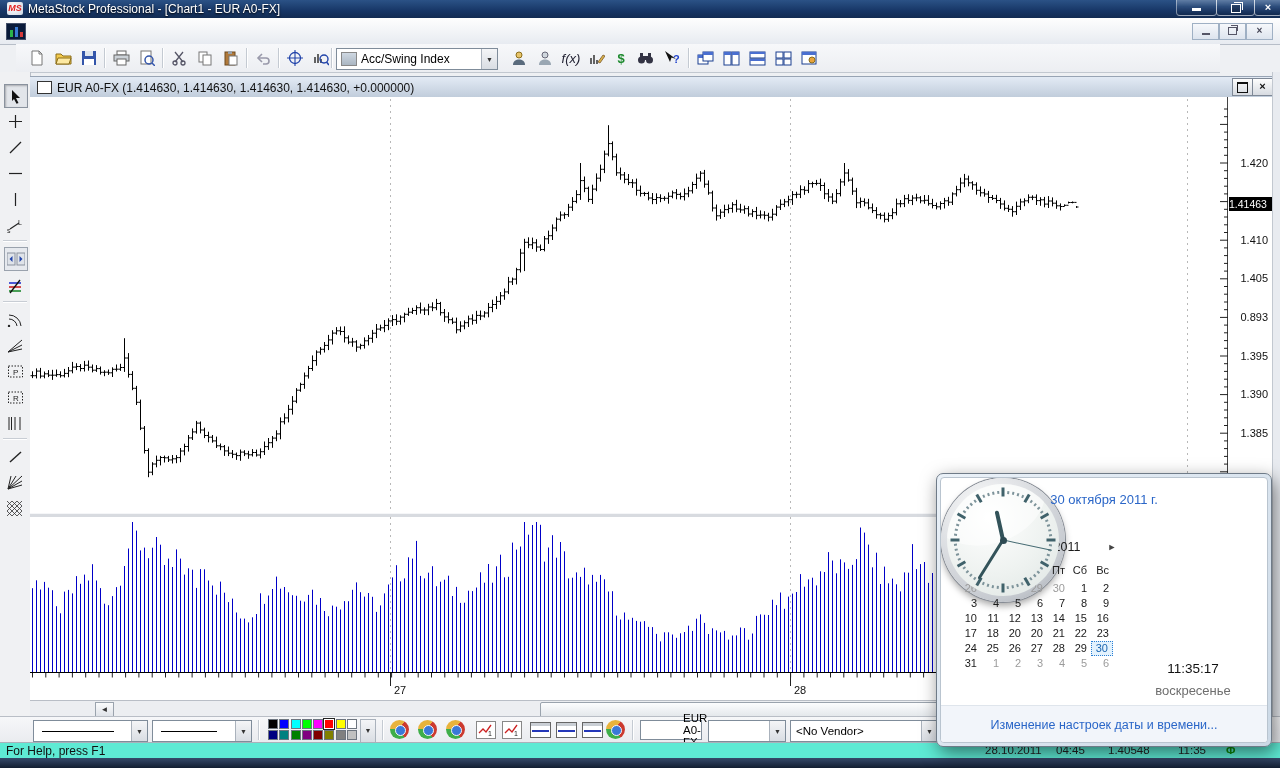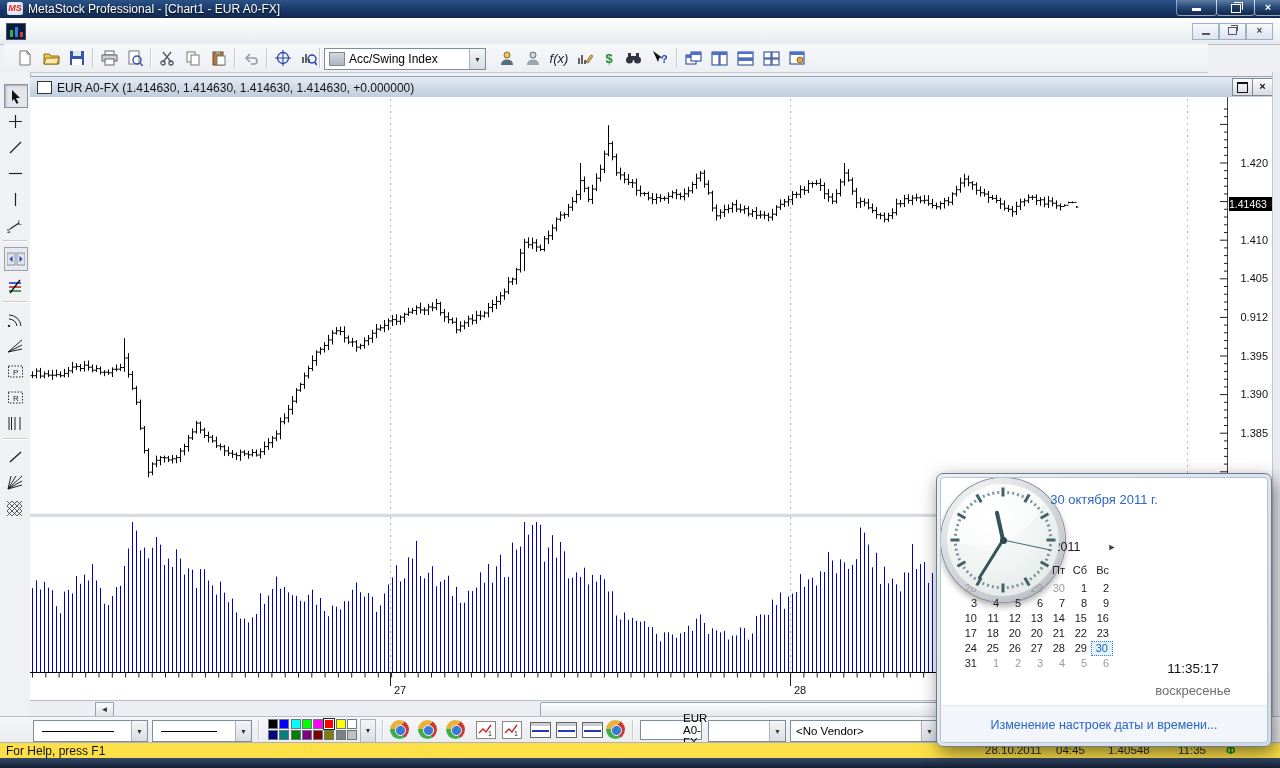--- a/index.html
+++ b/index.html
@@ -22,21 +22,21 @@
   #menu-items{left:26px;top:0;height:25px;display:flex;align-items:center;}
   .menu-item{padding:3px 10px;font-size:12.5px;color:#222;}
   #chart-doc-icon{left:6px;top:5px;width:18px;height:15px;border:1px solid #44506a;background:#0a1b3a;}
   #chart-doc-icon i{position:absolute;bottom:2px;width:3px;}
   .mdibtn{top:5px;width:25px;height:15px;background:linear-gradient(#f6f8fb,#dde4ee);border:1px solid #9fb0c4;text-align:center;color:#445;}
   .mdibtn .glyph-min2{width:8px;height:2px;background:#556;margin:9px auto 0;}
   .glyph-restore2{width:7px;height:6px;border:1px solid #556;margin:3px auto 0;position:relative;}
   .glyph-restore2:before{content:"";position:absolute;left:2px;top:-3px;width:6px;height:5px;border:1px solid #556;border-bottom:none;border-left:none;}
   .glyph-x2{font-size:10px;line-height:13px;color:#445;font-weight:bold;}
   
-  #toolbar{left:4px;top:44px;width:1204px;height:28px;background:linear-gradient(#f7f8fa,#eceef2);border-bottom:1px solid #c2c8d0;}
+  #toolbar{left:16px;top:44px;width:1204px;height:28px;background:linear-gradient(#f7f8fa,#eceef2);border-bottom:1px solid #c2c8d0;}
   .tbtn{top:3px;width:22px;height:22px;display:flex;align-items:center;justify-content:center;}
   .sep{top:4px;width:1px;height:20px;background:#c4cad2;border-right:1px solid #fff;}
   #indicator-combo{left:320px;top:4px;width:160px;height:20px;background:#fff;border:1px solid #7f8c9a;display:flex;align-items:center;font-size:12px;}
   #indicator-combo .cicon{width:14px;height:12px;margin:0 4px;border:1px solid #888;background:linear-gradient(#cfd8e2,#aab6c2);}
   .combo-arrow{margin-left:auto;width:15px;height:100%;background:linear-gradient(#f4f5f7,#d9dde3);border-left:1px solid #aab2bc;
                font-size:7px;color:#333;display:flex;align-items:center;justify-content:center;}
   
   #palette{left:0;top:72px;width:30px;height:644px;background:#f0f1f3;border-right:1px solid #b9bec6;}
   .ptool{left:4px;width:22px;height:22px;display:flex;align-items:center;justify-content:center;}
   .ptool.pressed{border:1px solid #8a929e;background:#e2e5ea;box-shadow:inset 1px 1px 2px rgba(0,0,0,.25);}
@@ -72,21 +72,21 @@
   .gicon{width:19px;height:19px;border-radius:50%;position:relative;
          background:conic-gradient(from 150deg,#3fae49 0 120deg,#e8b33c 0 240deg,#cc3a2f 0 360deg);}
   .gicon:after{content:"";position:absolute;left:5px;top:5px;width:9px;height:9px;border-radius:50%;
                background:#3a79d8;border:1.5px solid #f4f7f9;}
   .chart-mini{width:18px;height:16px;background:#fff;border:1px solid #888;}
   .win-mini{width:19px;height:14px;background:#fff;border:1px solid #666;position:relative;}
   .win-mini i{position:absolute;left:0;top:0;width:100%;height:3px;background:#c9ced4;}
   .win-mini b{position:absolute;left:1px;right:1px;top:7px;height:2px;background:#2437b8;}
   .valbox{top:3px;height:20px;background:#fff;border:1px solid #7f8c9a;font-size:11.5px;display:flex;align-items:center;padding-left:4px;box-sizing:border-box;}
   
-  #statusbar{left:0;top:742px;width:1280px;height:16px;background:#fde047;border-top:1px solid #aab1ba;font-size:12px;color:#111;}
+  #statusbar{left:0;top:742px;width:1280px;height:16px;background:#5eead4;border-top:1px solid #aab1ba;font-size:12px;color:#111;}
   #status-help{left:6px;top:1px;}
   .sfield{top:1px;font-size:11.5px;color:#222;}
   #taskbar{left:0;top:758px;width:1280px;height:10px;background:linear-gradient(#3c5censored,#16243a);background:linear-gradient(#35496a,#121e31);}
   
   #popup{left:936px;top:473px;width:336px;height:274px;border-radius:7px;border:1px solid #6f7b88;
          background:linear-gradient(135deg,#eaf1f8,#ccd9e6);box-shadow:3px 6px 18px rgba(0,0,0,.5);padding:3px;box-sizing:border-box;z-index:50;}
   #popup-inner{position:relative;width:100%;height:100%;background:#fff;border-radius:4px;border:1px solid #b9c4cf;box-sizing:border-box;overflow:hidden;}
   #date-link{left:0;top:14px;width:100%;text-align:center;font-size:13px;color:#2a66c8;}
   #cal-nav-prev{left:22px;top:64px;font-size:9px;color:#444;width:14px;text-align:center;}
   #cal-nav-next{left:164px;top:64px;font-size:9px;color:#444;width:14px;text-align:center;}
@@ -429,21 +429,21 @@
         <path d="M1157.5 2V414" stroke="#b8b8b8" stroke-dasharray="2,4" fill="none"></path>
         <path d="M2.5 274.3V281.1M0.5 278.7H2.5M2.5 278.7H4.5M6.5 271.4V281.4M4.5 278.7H6.5M6.5 274.1H8.5M10.5 270.9V281.4M8.5 274.1H10.5M10.5 279.1H12.5M14.5 274.5V281.3M12.5 279.1H14.5M14.5 276.8H16.5M18.5 273.1V280.1M16.5 276.8H18.5M18.5 278.2H20.5M22.5 272.8V282.9M20.5 278.2H22.5M22.5 278.2H24.5M26.5 272.5V279.8M24.5 278.2H26.5M26.5 277.6H28.5M30.5 274.3V280.6M28.5 277.6H30.5M30.5 278.7H32.5M34.5 271.9V280.5M32.5 278.7H34.5M34.5 276.4H36.5M38.5 270.0V280.2M36.5 276.4H38.5M38.5 273.8H40.5M42.5 264.9V276.3M40.5 273.8H42.5M42.5 270.1H44.5M46.5 266.2V273.1M44.5 270.1H46.5M46.5 269.5H48.5M50.5 267.1V274.4M48.5 269.5H50.5M50.5 271.5H52.5M54.5 263.9V274.5M52.5 271.5H54.5M54.5 268.2H56.5M58.5 263.5V273.7M56.5 268.2H58.5M58.5 270.2H60.5M62.5 267.5V275.4M60.5 270.2H62.5M62.5 273.2H64.5M66.5 268.1V274.9M64.5 273.2H66.5M66.5 271.6H68.5M70.5 269.5V277.6M68.5 271.6H70.5M70.5 275.3H72.5M74.5 273.2V279.2M72.5 275.3H74.5M74.5 275.2H76.5M78.5 272.5V277.9M76.5 275.2H78.5M78.5 275.8H80.5M82.5 270.3V280.0M80.5 275.8H82.5M82.5 272.3H84.5M86.5 267.5V274.5M84.5 272.3H86.5M86.5 272.2H88.5M90.5 266.8V273.9M88.5 272.2H90.5M90.5 270.5H92.5M94.5 241.2V274.9M92.5 270.5H94.5M94.5 261.0H96.5M98.5 256.1V280.6M96.5 261.0H98.5M98.5 277.4H100.5M102.5 274.1V293.2M100.5 277.4H102.5M102.5 291.3H104.5M106.5 288.9V308.0M104.5 291.3H106.5M106.5 305.3H108.5M110.5 302.6V333.1M108.5 305.3H110.5M110.5 331.2H112.5M114.5 329.0V356.5M112.5 331.2H114.5M114.5 353.5H116.5M118.5 351.3V380.2M116.5 353.5H118.5M118.5 375.2H120.5M122.5 365.2V378.2M120.5 375.2H122.5M122.5 367.0H124.5M126.5 358.6V370.3M124.5 367.0H126.5M126.5 363.3H128.5M130.5 358.9V368.4M128.5 363.3H130.5M130.5 360.5H132.5M134.5 358.6V365.5M132.5 360.5H134.5M134.5 360.8H136.5M138.5 358.9V365.0M136.5 360.8H138.5M138.5 362.9H140.5M142.5 358.0V366.5M140.5 362.9H142.5M142.5 361.8H144.5M146.5 358.1V366.2M144.5 361.8H146.5M146.5 360.6H148.5M150.5 351.0V365.2M148.5 360.6H150.5M150.5 354.0H152.5M154.5 346.7V358.4M152.5 354.0H154.5M154.5 349.5H156.5M158.5 338.0V354.6M156.5 349.5H158.5M158.5 340.9H160.5M162.5 331.4V343.0M160.5 340.9H162.5M162.5 334.9H164.5M166.5 323.9V336.7M164.5 334.9H166.5M166.5 326.1H168.5M170.5 324.5V336.4M168.5 326.1H170.5M170.5 333.0H172.5M174.5 330.7V341.1M172.5 333.0H174.5M174.5 338.5H176.5M178.5 334.7V345.3M176.5 338.5H178.5M178.5 340.2H180.5M182.5 338.0V345.7M180.5 340.2H182.5M182.5 343.9H184.5M186.5 339.6V351.0M184.5 343.9H186.5M186.5 348.8H188.5M190.5 346.5V353.2M188.5 348.8H190.5M190.5 349.7H192.5M194.5 348.0V358.9M192.5 349.7H194.5M194.5 353.9H196.5M198.5 349.5V359.1M196.5 353.9H198.5M198.5 356.2H200.5M202.5 353.0V361.1M200.5 356.2H202.5M202.5 357.3H204.5M206.5 355.5V362.9M204.5 357.3H206.5M206.5 358.6H208.5M210.5 352.5V363.8M208.5 358.6H210.5M210.5 355.1H212.5M214.5 353.2V359.1M212.5 355.1H214.5M214.5 356.8H216.5M218.5 353.8V361.8M216.5 356.8H218.5M218.5 357.8H220.5M222.5 352.1V359.5M220.5 357.8H222.5M222.5 355.5H224.5M226.5 352.6V359.6M224.5 355.5H226.5M226.5 358.0H228.5M230.5 351.4V361.4M228.5 358.0H230.5M230.5 354.7H232.5M234.5 344.5V358.0M232.5 354.7H234.5M234.5 349.6H236.5M238.5 341.0V352.9M236.5 349.6H238.5M238.5 345.7H240.5M242.5 339.0V350.8M240.5 345.7H242.5M242.5 341.1H244.5M246.5 333.3V344.2M244.5 341.1H246.5M246.5 336.9H248.5M250.5 320.4V342.3M248.5 336.9H250.5M250.5 324.8H252.5M254.5 316.3V327.4M252.5 324.8H254.5M254.5 320.9H256.5M258.5 307.9V325.4M256.5 320.9H258.5M258.5 312.3H260.5M262.5 299.1V317.6M260.5 312.3H262.5M262.5 304.2H264.5M266.5 291.1V306.2M264.5 304.2H266.5M266.5 293.2H268.5M270.5 285.7V294.8M268.5 293.2H270.5M270.5 287.4H272.5M274.5 275.5V291.8M272.5 287.4H274.5M274.5 278.9H276.5M278.5 268.9V281.6M276.5 278.9H278.5M278.5 271.5H280.5M282.5 258.4V273.9M280.5 271.5H282.5M282.5 263.6H284.5M286.5 253.3V268.7M284.5 263.6H286.5M286.5 255.1H288.5M290.5 250.1V257.7M288.5 255.1H290.5M290.5 252.3H292.5M294.5 245.0V255.5M292.5 252.3H294.5M294.5 248.4H296.5M298.5 237.9V253.1M296.5 248.4H298.5M298.5 242.9H300.5M302.5 233.2V247.5M300.5 242.9H302.5M302.5 236.1H304.5M306.5 230.1V237.7M304.5 236.1H306.5M306.5 233.8H308.5M310.5 229.5V238.2M308.5 233.8H310.5M310.5 234.5H312.5M314.5 229.3V245.5M312.5 234.5H314.5M314.5 240.8H316.5M318.5 238.4V247.2M316.5 240.8H318.5M318.5 245.1H320.5M322.5 240.9V249.8M320.5 245.1H322.5M322.5 244.9H324.5M326.5 243.2V254.8M324.5 244.9H326.5M326.5 250.1H328.5M330.5 246.7V252.4M328.5 250.1H330.5M330.5 248.4H332.5M334.5 240.4V251.6M332.5 248.4H334.5M334.5 243.8H336.5M338.5 238.0V248.4M336.5 243.8H338.5M338.5 241.3H340.5M342.5 232.9V245.8M340.5 241.3H342.5M342.5 236.2H344.5M346.5 227.0V241.1M344.5 236.2H346.5M346.5 232.1H348.5M350.5 227.7V233.9M348.5 232.1H350.5M350.5 230.8H352.5M354.5 223.0V235.2M352.5 230.8H354.5M354.5 228.4H356.5M358.5 221.3V233.2M356.5 228.4H358.5M358.5 223.9H360.5M362.5 218.1V229.0M360.5 223.9H362.5M362.5 222.6H364.5M366.5 217.3V228.1M364.5 222.6H366.5M366.5 224.3H368.5M370.5 218.3V227.7M368.5 224.3H370.5M370.5 220.2H372.5M374.5 215.7V225.3M372.5 220.2H374.5M374.5 217.3H376.5M378.5 210.8V218.9M376.5 217.3H378.5M378.5 215.2H380.5M382.5 210.8V217.0M380.5 215.2H382.5M382.5 213.5H384.5M386.5 208.3V217.8M384.5 213.5H386.5M386.5 210.7H388.5M390.5 205.5V216.6M388.5 210.7H390.5M390.5 213.0H392.5M394.5 210.4V218.0M392.5 213.0H394.5M394.5 213.0H396.5M398.5 206.8V218.2M396.5 213.0H398.5M398.5 210.0H400.5M402.5 205.3V214.2M400.5 210.0H402.5M402.5 210.7H404.5M406.5 201.9V213.2M404.5 210.7H406.5M406.5 206.5H408.5M410.5 204.9V218.6M408.5 206.5H410.5M410.5 215.7H412.5M414.5 212.0V224.9M412.5 215.7H414.5M414.5 219.9H416.5M418.5 215.2V226.4M416.5 219.9H418.5M418.5 222.7H420.5M422.5 220.6V227.1M420.5 222.7H422.5M422.5 225.2H424.5M426.5 220.6V236.4M424.5 225.2H426.5M426.5 232.8H428.5M430.5 224.3V235.1M428.5 232.8H430.5M430.5 229.0H432.5M434.5 223.4V232.3M432.5 229.0H434.5M434.5 225.7H436.5M438.5 218.6V230.0M436.5 225.7H438.5M438.5 221.9H440.5M442.5 217.3V227.7M440.5 221.9H442.5M442.5 223.3H444.5M446.5 213.8V226.8M444.5 223.3H446.5M446.5 218.4H448.5M450.5 213.5V223.1M448.5 218.4H450.5M450.5 219.0H452.5M454.5 214.1V220.6M452.5 219.0H454.5M454.5 216.0H456.5M458.5 206.0V220.3M456.5 216.0H458.5M458.5 210.4H460.5M462.5 202.7V215.2M460.5 210.4H462.5M462.5 207.5H464.5M466.5 199.2V212.1M464.5 207.5H466.5M466.5 204.4H468.5M470.5 195.0V207.8M468.5 204.4H470.5M470.5 198.8H472.5M474.5 191.5V202.8M472.5 198.8H474.5M474.5 194.9H476.5M478.5 179.9V197.1M476.5 194.9H478.5M478.5 184.9H480.5M482.5 180.5V188.0M480.5 184.9H482.5M482.5 182.1H484.5M486.5 170.8V187.4M484.5 182.1H486.5M486.5 172.7H488.5M490.5 151.8V175.5M488.5 172.7H490.5M490.5 156.1H492.5M494.5 141.8V174.1M492.5 156.1H494.5M494.5 145.3H496.5M498.5 140.3V151.2M496.5 145.3H498.5M498.5 147.8H500.5M502.5 140.6V152.1M500.5 147.8H502.5M502.5 145.8H504.5M506.5 142.2V154.8M504.5 145.8H506.5M506.5 150.0H508.5M510.5 147.5V154.0M508.5 150.0H510.5M510.5 152.5H512.5M514.5 139.0V154.4M512.5 152.5H514.5M514.5 141.8H516.5M518.5 133.6V146.9M516.5 141.8H518.5M518.5 138.7H520.5M522.5 127.4V143.0M520.5 138.7H522.5M522.5 131.0H524.5M526.5 120.4V134.3M524.5 131.0H526.5M526.5 122.2H528.5M530.5 114.4V124.3M528.5 122.2H530.5M530.5 118.0H532.5M534.5 115.4V121.9M532.5 118.0H534.5M534.5 117.6H536.5M538.5 106.9V119.9M536.5 117.6H538.5M538.5 110.2H540.5M542.5 100.1V113.9M540.5 110.2H542.5M542.5 104.4H544.5M546.5 93.2V106.3M544.5 104.4H546.5M546.5 97.6H548.5M550.5 66.0V102.9M548.5 97.6H550.5M550.5 83.6H552.5M554.5 79.5V95.2M552.5 83.6H554.5M554.5 91.3H556.5M558.5 89.6V105.1M556.5 91.3H558.5M558.5 102.4H560.5M562.5 87.7V107.0M560.5 102.4H562.5M562.5 92.1H564.5M566.5 76.4V94.2M564.5 92.1H566.5M566.5 81.2H568.5M570.5 67.6V84.6M568.5 81.2H570.5M570.5 72.3H572.5M574.5 53.6V76.1M572.5 72.3H574.5M574.5 57.1H576.5M578.5 28.2V59.3M576.5 57.1H578.5M578.5 46.6H580.5M582.5 44.4V63.3M580.5 46.6H582.5M582.5 59.8H584.5M586.5 56.7V78.8M584.5 59.8H586.5M586.5 75.8H588.5M590.5 70.5V82.8M588.5 75.8H590.5M590.5 77.9H592.5M594.5 75.0V86.3M592.5 77.9H594.5M594.5 82.3H596.5M598.5 77.0V88.1M596.5 82.3H598.5M598.5 85.6H600.5M602.5 82.2V90.9M600.5 85.6H602.5M602.5 85.9H604.5M606.5 81.6V98.6M604.5 85.9H606.5M606.5 93.3H608.5M610.5 88.6V99.6M608.5 93.3H610.5M610.5 96.4H612.5M614.5 94.9V99.1M612.5 96.4H614.5M614.5 96.5H616.5M618.5 94.7V103.4M616.5 96.5H618.5M618.5 101.0H620.5M622.5 96.0V107.2M620.5 101.0H622.5M622.5 102.5H624.5M626.5 96.3V107.1M624.5 102.5H626.5M626.5 100.6H628.5M630.5 97.3V105.2M628.5 100.6H630.5M630.5 101.4H632.5M634.5 99.2V103.8M632.5 101.4H634.5M634.5 101.3H636.5M638.5 95.4V106.7M636.5 101.3H638.5M638.5 99.3H640.5M642.5 93.6V101.3M640.5 99.3H642.5M642.5 95.8H644.5M646.5 92.1V102.3M644.5 95.8H646.5M646.5 97.4H648.5M650.5 95.5V102.5M648.5 97.4H650.5M650.5 99.6H652.5M654.5 91.5V103.5M652.5 99.6H654.5M654.5 96.8H656.5M658.5 89.8V100.2M656.5 96.8H658.5M658.5 93.8H660.5M662.5 84.8V96.5M660.5 93.8H662.5M662.5 87.5H664.5M666.5 76.6V91.9M664.5 87.5H666.5M666.5 81.2H668.5M670.5 74.1V84.6M668.5 81.2H670.5M670.5 76.2H672.5M674.5 72.9V90.7M672.5 76.2H674.5M674.5 87.2H676.5M678.5 83.4V97.8M676.5 87.2H678.5M678.5 95.9H680.5M682.5 93.7V114.5M680.5 95.9H682.5M682.5 111.0H684.5M686.5 107.5V123.6M684.5 111.0H686.5M686.5 118.8H688.5M690.5 112.2V121.9M688.5 118.8H690.5M690.5 115.2H692.5M694.5 107.7V120.0M692.5 115.2H694.5M694.5 112.6H696.5M698.5 107.4V116.3M696.5 112.6H698.5M698.5 111.4H700.5M702.5 105.2V115.7M700.5 111.4H702.5M702.5 107.7H704.5M706.5 102.8V115.2M704.5 107.7H706.5M706.5 112.1H708.5M710.5 106.8V115.8M708.5 112.1H710.5M710.5 112.9H712.5M714.5 108.5V116.8M712.5 112.9H714.5M714.5 111.7H716.5M718.5 109.1V119.5M716.5 111.7H718.5M718.5 117.0H720.5M722.5 112.2V120.1M720.5 117.0H722.5M722.5 114.6H724.5M726.5 109.9V122.3M724.5 114.6H726.5M726.5 118.3H728.5M730.5 113.4V121.4M728.5 118.3H730.5M730.5 118.0H732.5M734.5 114.2V122.4M732.5 118.0H734.5M734.5 118.3H736.5M738.5 115.8V124.4M736.5 118.3H738.5M738.5 120.2H740.5M742.5 111.8V123.6M740.5 120.2H742.5M742.5 117.2H744.5M746.5 108.1V119.1M744.5 117.2H746.5M746.5 110.1H748.5M750.5 102.4V113.0M748.5 110.1H750.5M750.5 107.3H752.5M754.5 101.9V110.1M752.5 107.3H754.5M754.5 104.8H756.5M758.5 98.7V109.3M756.5 104.8H758.5M758.5 102.7H760.5M762.5 94.1V107.9M760.5 102.7H762.5M762.5 97.6H764.5M766.5 94.7V101.2M764.5 97.6H766.5M766.5 97.3H768.5M770.5 88.3V101.1M768.5 97.3H770.5M770.5 92.7H772.5M774.5 89.3V97.8M772.5 92.7H774.5M774.5 93.3H776.5M778.5 83.1V96.1M776.5 93.3H778.5M778.5 86.6H780.5M782.5 84.7V90.7M780.5 86.6H782.5M782.5 86.5H784.5M786.5 82.9V88.3M784.5 86.5H786.5M786.5 86.4H788.5M790.5 81.6V93.9M788.5 86.4H790.5M790.5 88.5H792.5M794.5 85.5V102.1M792.5 88.5H794.5M794.5 96.8H796.5M798.5 92.0V104.8M796.5 96.8H798.5M798.5 100.0H800.5M802.5 96.2V107.1M800.5 100.0H802.5M802.5 104.2H804.5M806.5 92.2V106.4M804.5 104.2H806.5M806.5 96.6H808.5M810.5 81.8V99.4M808.5 96.6H810.5M810.5 84.9H812.5M814.5 66.0V88.8M812.5 84.9H814.5M814.5 76.0H816.5M818.5 72.1V84.7M816.5 76.0H818.5M818.5 83.1H820.5M822.5 80.6V97.9M820.5 83.1H822.5M822.5 94.1H824.5M826.5 90.9V111.1M824.5 94.1H826.5M826.5 105.8H828.5M830.5 100.5V110.9M828.5 105.8H830.5M830.5 104.4H832.5M834.5 101.4V109.3M832.5 104.4H834.5M834.5 105.9H836.5M838.5 101.8V112.4M836.5 105.9H838.5M838.5 110.8H840.5M842.5 106.5V116.1M840.5 110.8H842.5M842.5 113.6H844.5M846.5 110.1V121.7M844.5 113.6H846.5M846.5 117.7H848.5M850.5 115.8V122.3M848.5 117.7H850.5M850.5 118.3H852.5M854.5 115.4V125.4M852.5 118.3H854.5M854.5 122.3H856.5M858.5 115.7V124.8M856.5 122.3H858.5M858.5 118.6H860.5M862.5 111.3V122.2M860.5 118.6H862.5M862.5 115.7H864.5M866.5 101.6V118.4M864.5 115.7H866.5M866.5 106.8H868.5M870.5 103.0V110.3M868.5 106.8H870.5M870.5 106.7H872.5M874.5 97.9V110.1M872.5 106.7H874.5M874.5 101.7H876.5M878.5 97.2V106.7M876.5 101.7H878.5M878.5 103.4H880.5M882.5 98.2V108.1M880.5 103.4H882.5M882.5 101.0H884.5M886.5 96.7V104.2M884.5 101.0H886.5M886.5 100.8H888.5M890.5 99.1V106.3M888.5 100.8H890.5M890.5 103.8H892.5M894.5 98.0V106.8M892.5 103.8H894.5M894.5 103.3H896.5M898.5 98.1V108.7M896.5 103.3H898.5M898.5 106.7H900.5M902.5 101.8V111.4M900.5 106.7H902.5M902.5 108.5H904.5M906.5 105.6V112.4M904.5 108.5H906.5M906.5 109.8H908.5M910.5 104.3V112.7M908.5 109.8H910.5M910.5 106.5H912.5M914.5 100.9V111.5M912.5 106.5H914.5M914.5 103.8H916.5M918.5 99.8V108.8M916.5 103.8H918.5M918.5 105.2H920.5M922.5 95.3V108.0M920.5 105.2H922.5M922.5 96.9H924.5M926.5 88.8V99.4M924.5 96.9H926.5M926.5 92.7H928.5M930.5 80.7V95.7M928.5 92.7H930.5M930.5 86.0H932.5M934.5 76.9V90.2M932.5 86.0H934.5M934.5 82.0H936.5M938.5 78.6V89.3M936.5 82.0H938.5M938.5 85.8H940.5M942.5 84.2V92.8M940.5 85.8H942.5M942.5 87.8H944.5M946.5 85.3V97.7M944.5 87.8H946.5M946.5 93.3H948.5M950.5 89.4V99.5M948.5 93.3H950.5M950.5 95.8H952.5M954.5 91.8V99.7M952.5 95.8H954.5M954.5 97.0H956.5M958.5 93.9V105.9M956.5 97.0H958.5M958.5 100.5H960.5M962.5 98.0V103.0M960.5 100.5H962.5M962.5 101.4H964.5M966.5 97.8V106.2M964.5 101.4H966.5M966.5 103.5H968.5M970.5 100.9V111.9M968.5 103.5H970.5M970.5 107.0H972.5M974.5 103.4V113.5M972.5 107.0H974.5M974.5 111.3H976.5M978.5 107.9V115.0M976.5 111.3H978.5M978.5 112.3H980.5M982.5 109.1V119.7M980.5 112.3H982.5M982.5 114.7H984.5M986.5 104.6V118.0M984.5 114.7H986.5M986.5 109.3H988.5M990.5 101.7V113.0M988.5 109.3H990.5M990.5 104.9H992.5M994.5 101.3V109.2M992.5 104.9H994.5M994.5 103.8H996.5M998.5 97.3V106.2M996.5 103.8H998.5M998.5 100.3H1000.5M1002.5 98.3V103.1M1000.5 100.3H1002.5M1002.5 100.3H1004.5M1006.5 97.4V108.0M1004.5 100.3H1006.5M1006.5 103.6H1008.5M1010.5 100.2V108.8M1008.5 103.6H1010.5M1010.5 102.8H1012.5M1014.5 99.9V110.3M1012.5 102.8H1014.5M1014.5 107.1H1016.5M1018.5 99.1V111.0M1016.5 107.1H1018.5M1018.5 104.0H1020.5M1022.5 100.4V109.4M1020.5 104.0H1022.5M1022.5 106.2H1024.5M1026.5 103.4V111.8M1024.5 106.2H1026.5M1026.5 108.8H1028.5M1030.5 106.4V113.5M1028.5 108.8H1030.5M1030.5 109.5H1032.5M1034.5 107.4V109.3M1032.5 109.5H1034.5M1034.5 108.3H1036.5M1038.5 104.6V106.5M1036.5 108.3H1038.5M1038.5 105.5H1040.5M1042.5 104.5V106.3M1040.5 105.5H1042.5M1042.5 105.4H1044.5M1046.5 109.1V110.9M1044.5 105.4H1046.5M1046.5 110.0H1048.5" stroke="#000000" fill="none" stroke-width="1"></path>
         <path d="M1197.5 0V416" stroke="#444" fill="none"></path>
         <path d="M1194 12.0H1198M1194 19.7H1198M1190 27.4H1198M1194 35.1H1198M1194 42.8H1198M1194 50.6H1198M1194 58.3H1198M1190 66.0H1198M1194 73.7H1198M1194 81.4H1198M1194 89.2H1198M1194 96.9H1198M1190 104.6H1198M1194 112.3H1198M1194 120.0H1198M1194 127.8H1198M1194 135.5H1198M1190 143.2H1198M1194 150.9H1198M1194 158.6H1198M1194 166.4H1198M1194 174.1H1198M1190 181.8H1198M1194 189.5H1198M1194 197.2H1198M1194 205.0H1198M1194 212.7H1198M1190 220.4H1198M1194 228.1H1198M1194 235.8H1198M1194 243.6H1198M1194 251.3H1198M1190 259.0H1198M1194 266.7H1198M1194 274.4H1198M1194 282.2H1198M1194 289.9H1198M1190 297.6H1198M1194 305.3H1198M1194 313.0H1198M1194 320.8H1198M1194 328.5H1198M1190 336.2H1198M1194 343.9H1198M1194 351.6H1198M1194 359.4H1198M1194 367.1H1198M1190 374.8H1198M1194 382.5H1198M1194 390.2H1198M1194 398.0H1198" stroke="#222" fill="none"></path>
       </svg>
     <div id="yaxis" class="abs">
       <div id="ylabels">
           <div class="ylab" style="top: 59.5px;">1.420</div>
           <div class="ylab" style="top: 136.7px;">1.410</div>
           <div class="ylab" style="top: 175.3px;">1.405</div>
-          <div class="ylab" style="top: 213.9px;">0.912</div>
+          <div class="ylab" style="top: 213.9px;">0.893</div>
           <div class="ylab" style="top: 252.5px;">1.395</div>
           <div class="ylab" style="top: 291.1px;">1.390</div>
           <div class="ylab" style="top: 329.7px;">1.385</div>
         </div>
       <div id="last-price-box" style="top: 100.456px;">1.41463</div>
     </div>
   </div>
   <div id="splitter" class="abs"></div>
   <div id="volume-pane" class="abs">
     <svg id="vol-svg" width="1242" height="183">

